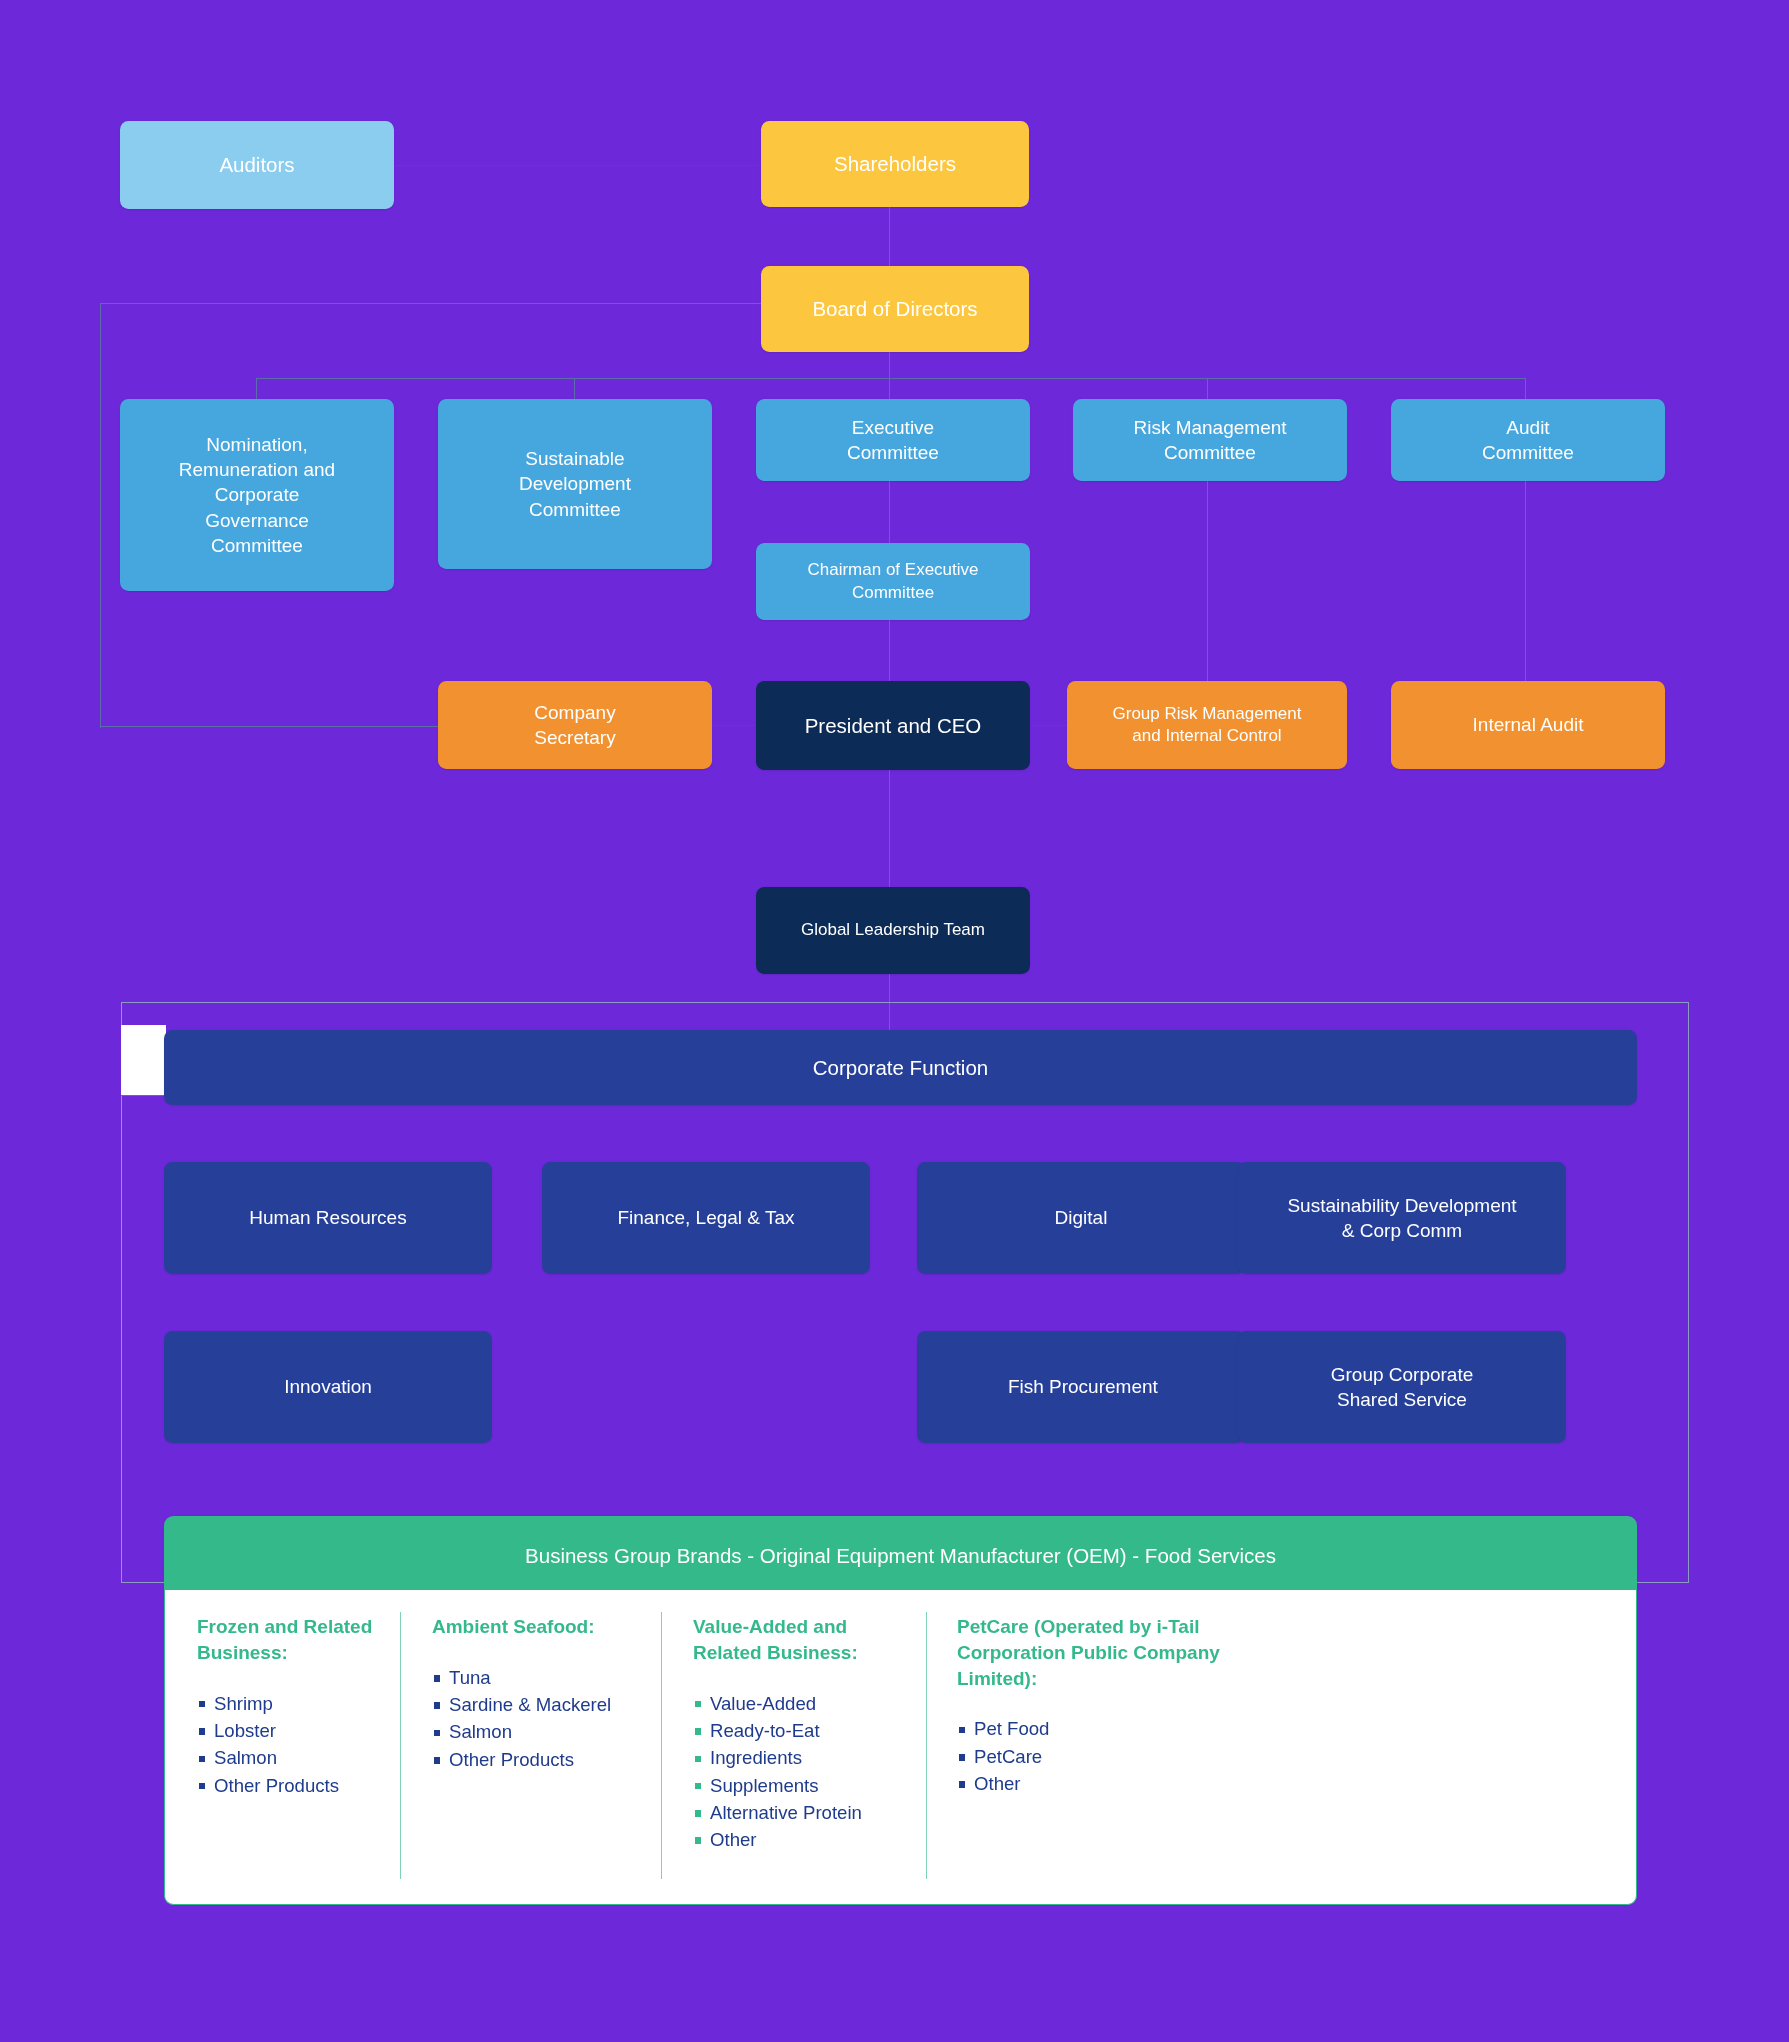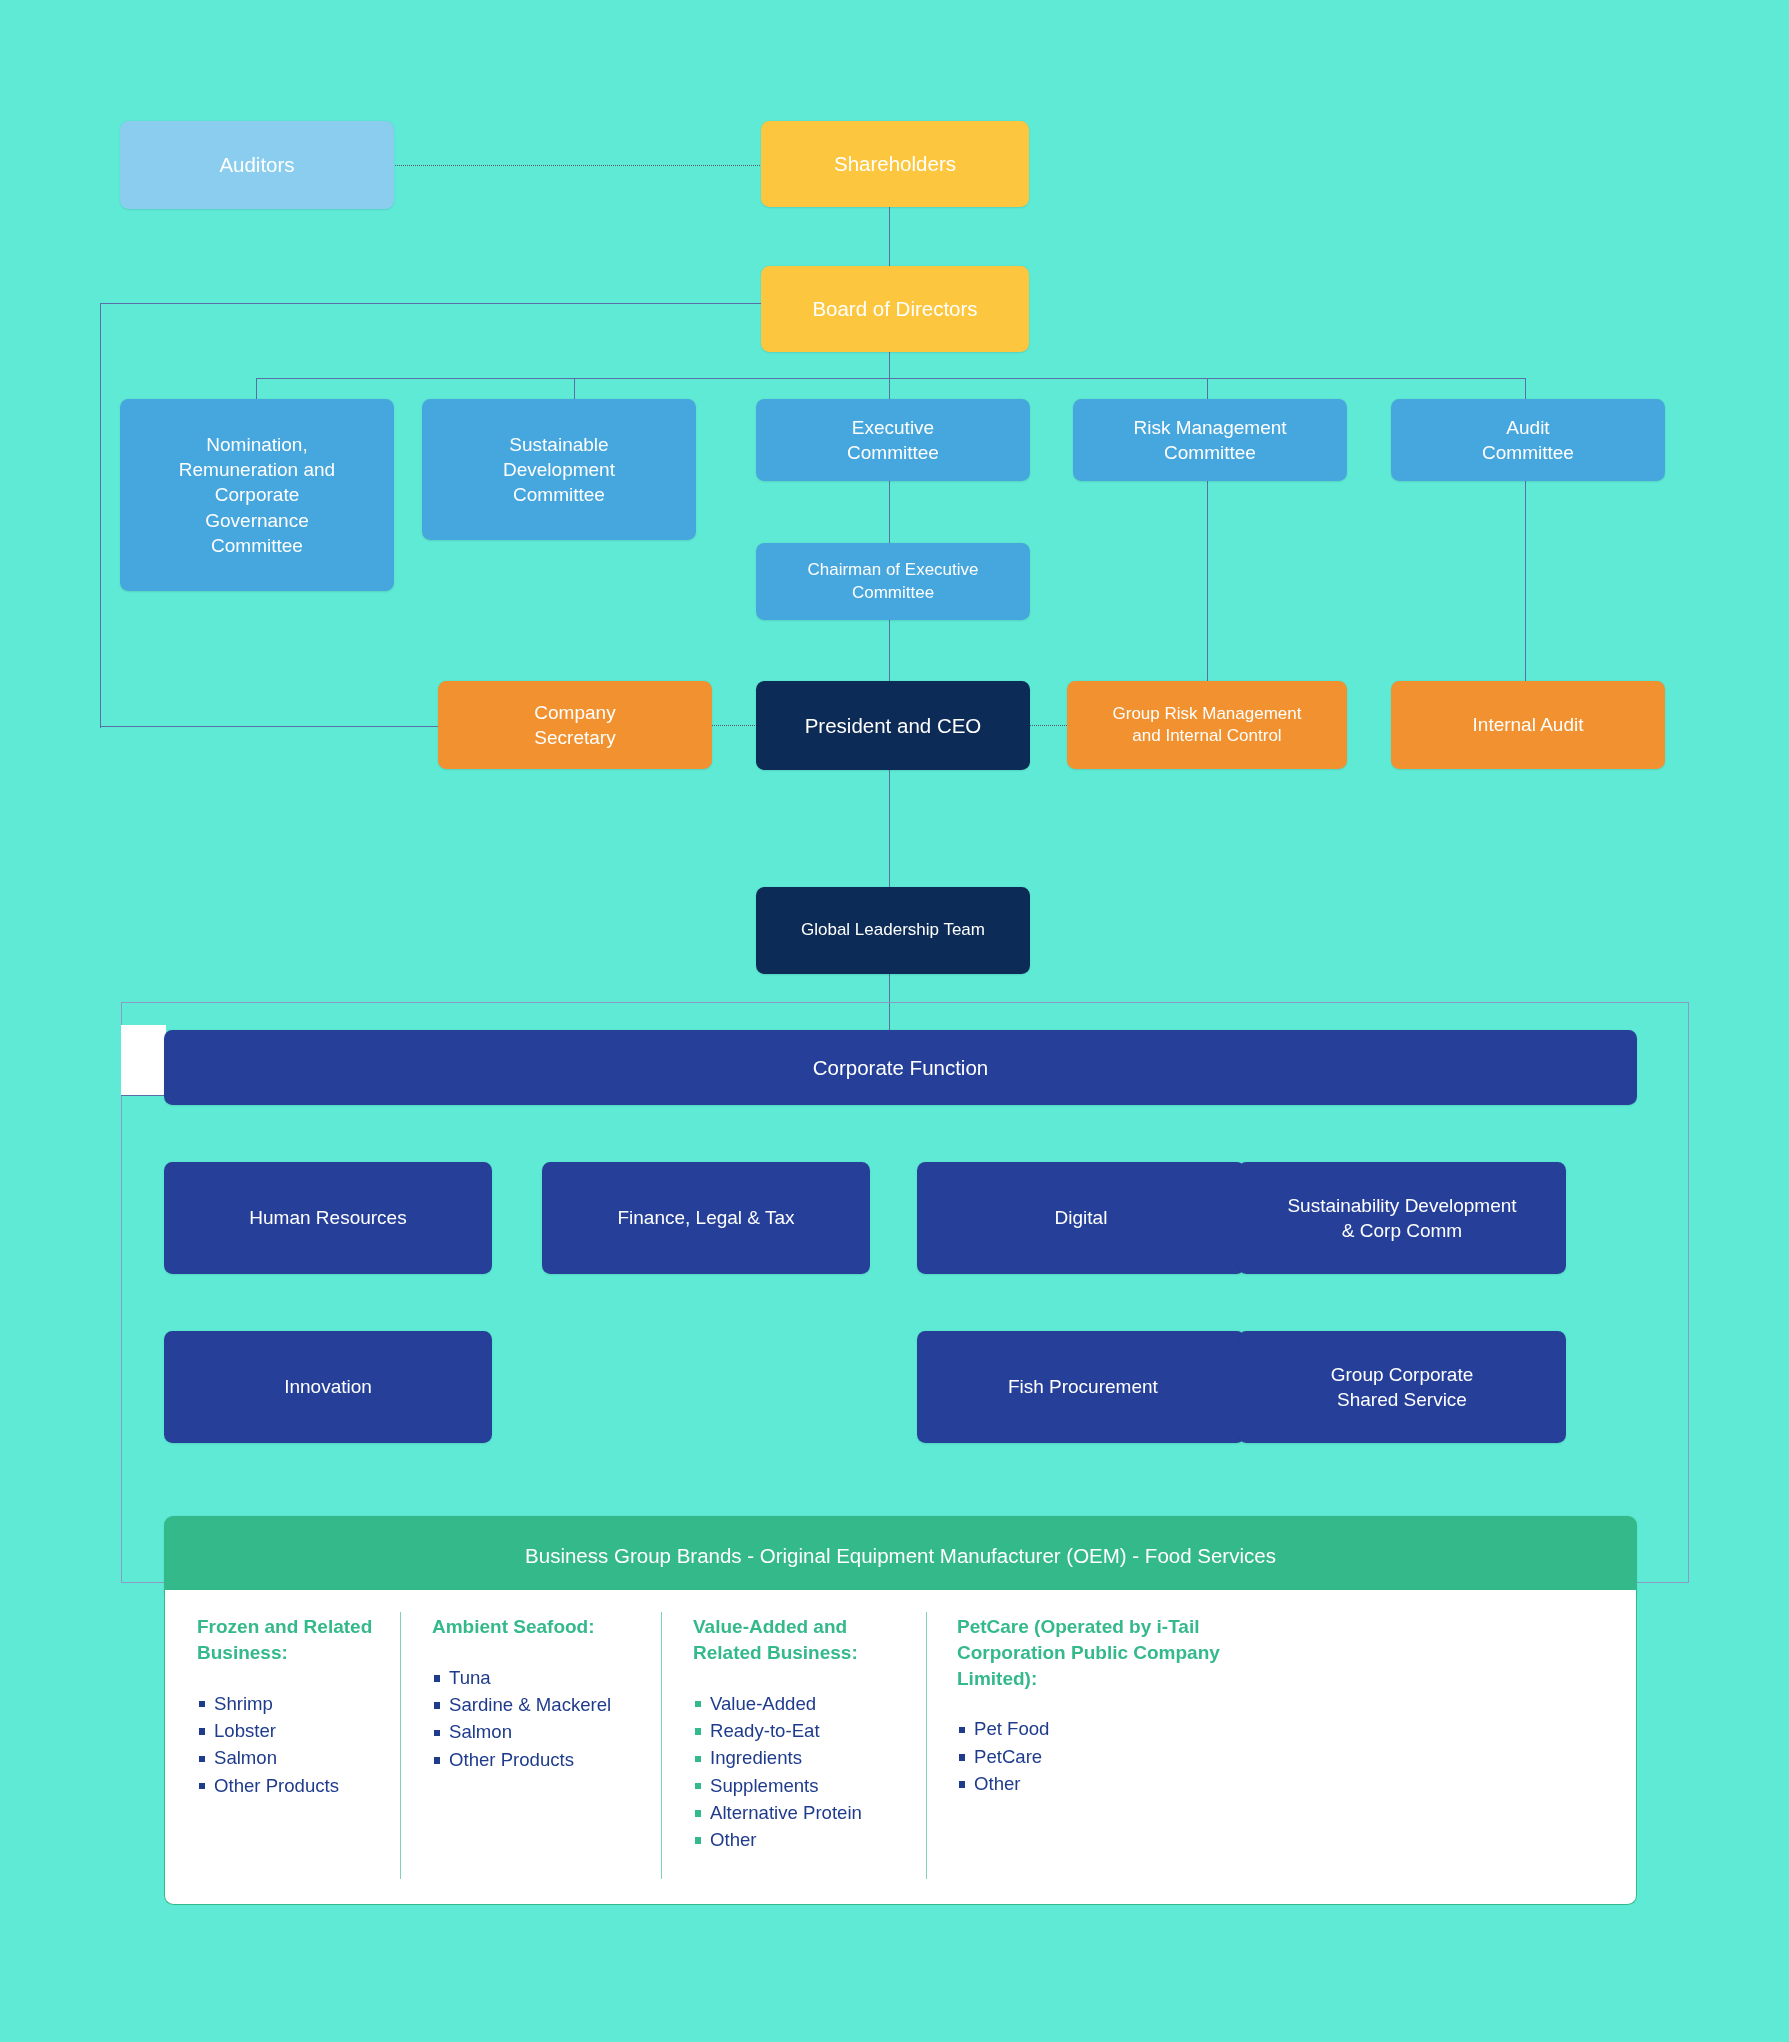--- a/index.html
+++ b/index.html
@@ -5,21 +5,21 @@
   * { box-sizing: border-box; }
   html, body {
     margin: 0; padding: 0;
     background: #ffffff;
     font-family: "Liberation Sans", sans-serif;
   }
   #stage {
     position: relative;
     width: 1790px;
     height: 2043px;
-    background: #5eead4;
+    background: #6d28d9;
     overflow: hidden;
   }
 
   
   .ln { position: absolute; background: #5b6ea8; }
   .ln.v { width: 1.4px; }
   .ln.h { height: 1.4px; }
   .dot { position: absolute; height: 0; border-top: 1.9px dotted #555a60; }
 
   .frame {
@@ -147,21 +147,21 @@
   <div class="node yellow fs22" style="left:761px; top:121px; width:268px; height:86px;">Shareholders</div>
 
   <div class="node yellow fs22" style="left:761px; top:266px; width:268px; height:86px;">Board of Directors</div>
 
   <div class="node mblue fs20" style="left:120px; top:399px; width:274px; height:192px;">Nomination,
 Remuneration and
 Corporate
 Governance
 Committee</div>
 
-  <div class="node mblue fs20" style="left:422px; top:399px; width:274px; height:141px;">Sustainable
+  <div class="node mblue fs20" style="left:438px; top:399px; width:274px; height:170px;">Sustainable
 Development
 Committee</div>
 
   <div class="node mblue fs20" style="left:756px; top:399px; width:274px; height:82px;">Executive
 Committee</div>
 
   <div class="node mblue fs20" style="left:1073px; top:399px; width:274px; height:82px;">Risk Management
 Committee</div>
 
   <div class="node mblue fs20" style="left:1391px; top:399px; width:274px; height:82px;">Audit

